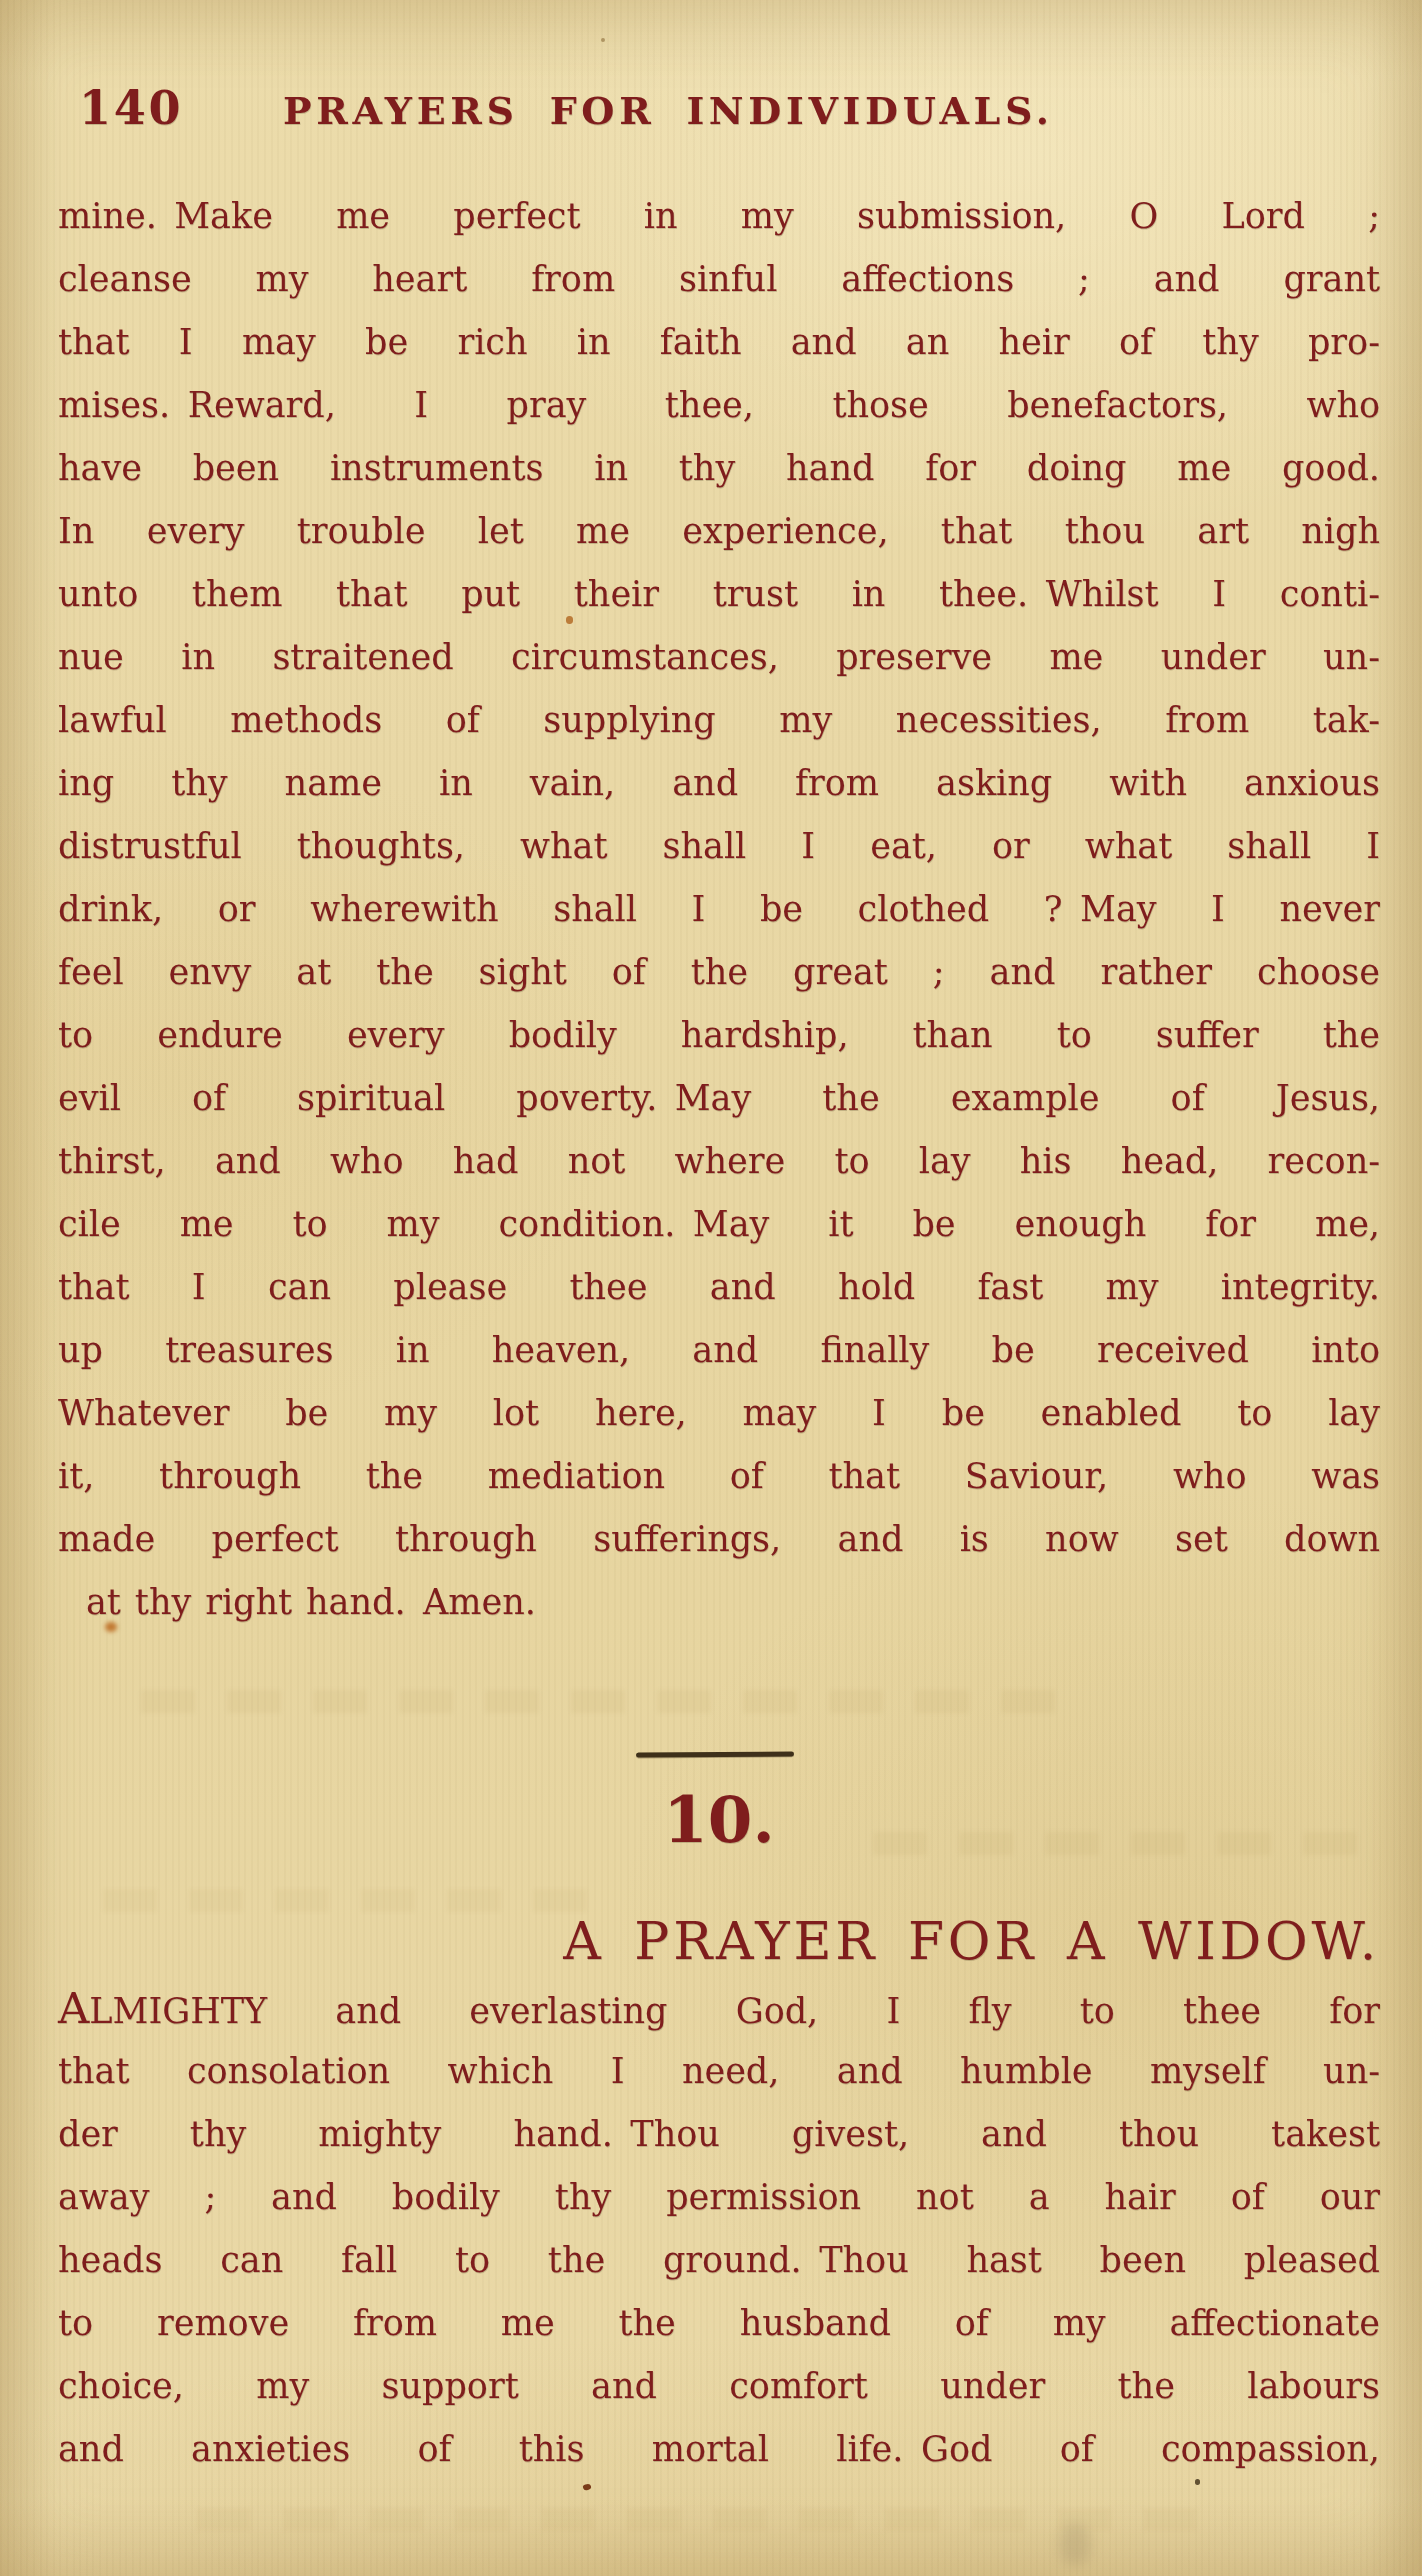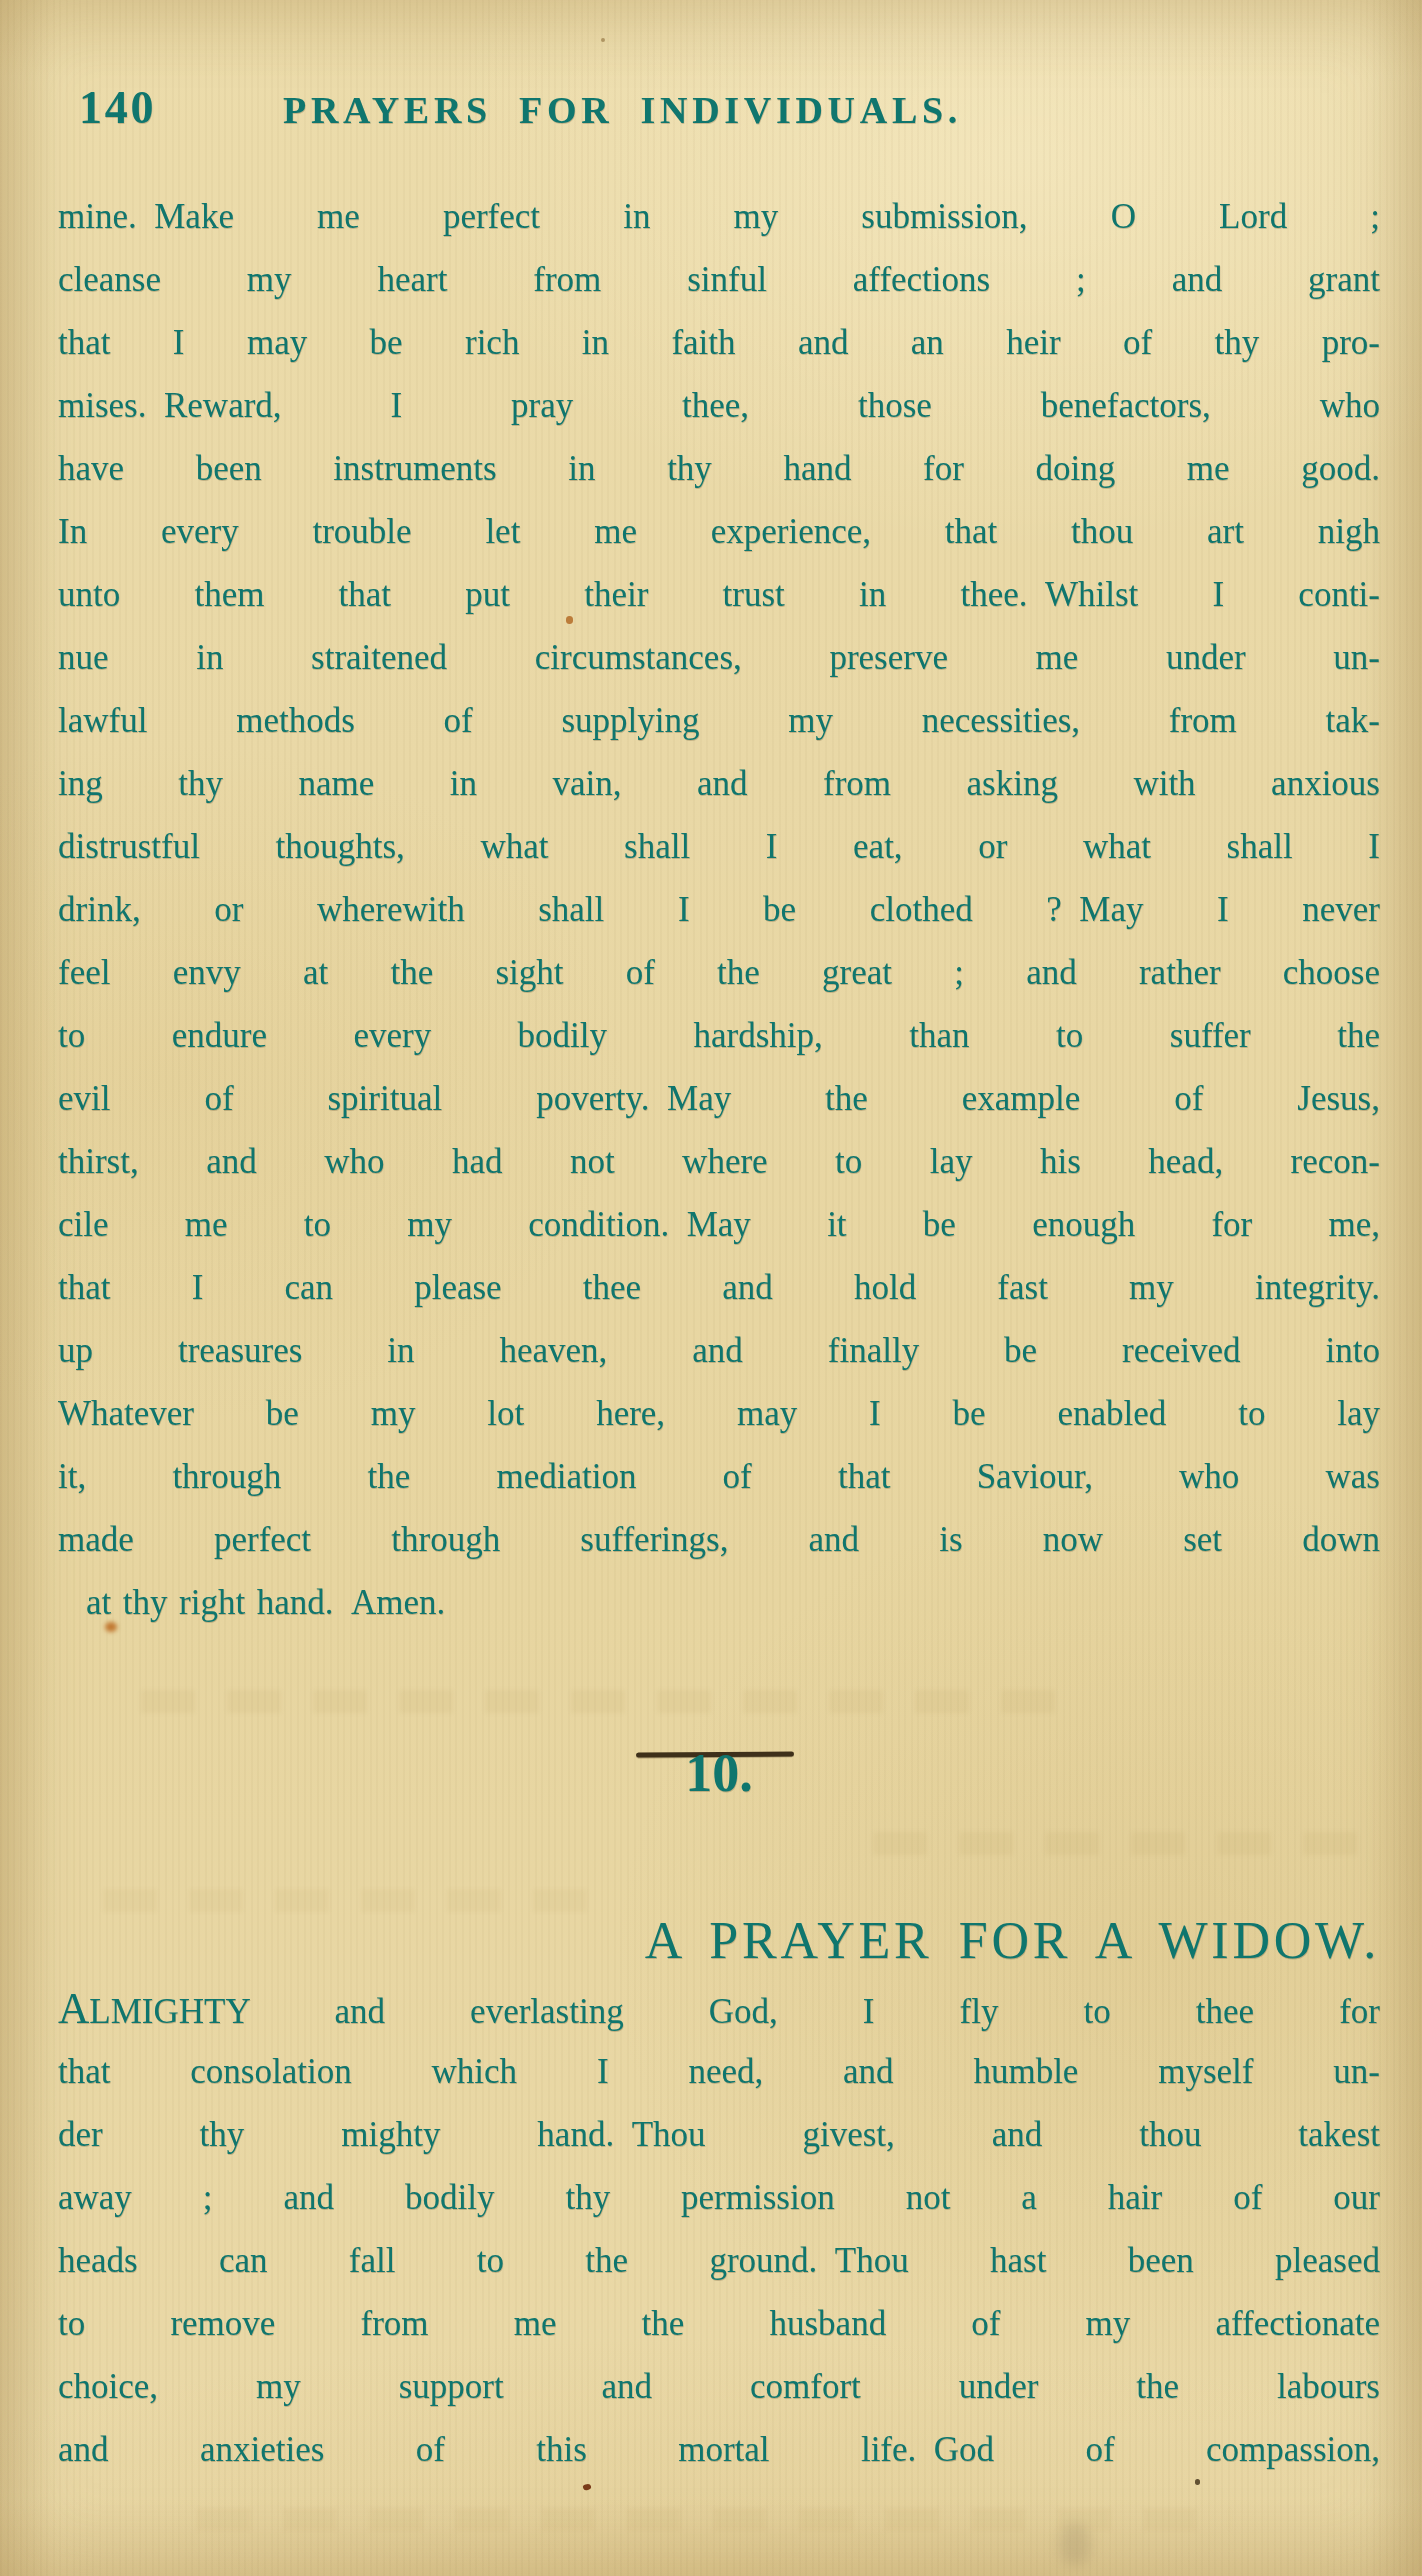--- a/index.html
+++ b/index.html
@@ -17,21 +17,21 @@
       radial-gradient(1220px 319px at 50% 100%, rgba(203,173,103,.22), transparent 75%),
       linear-gradient(90deg, rgba(168,138,78,.22), rgba(168,138,78,0) 4%, rgba(168,138,78,0) 96%, rgba(168,138,78,.24)),
       linear-gradient(180deg, rgba(188,158,92,.16), rgba(188,158,92,0) 3%, rgba(188,158,92,0) 97%, rgba(188,158,92,.20)),
       linear-gradient(180deg,#ecdcab 0%,#e9d8a6 30%,#e7d5a0 62%,#ead9a8 100%);
   }
   .fibers{
     position:absolute;inset:0;
     background:repeating-linear-gradient(90deg, rgba(120,95,45,.035) 0 1.9px, transparent 1.9px 6.6px);
     mix-blend-mode:multiply;
   }
-  .ink{color:#0f766e;text-shadow:0.5px 0.8px 0 rgba(60,45,20,.22);font-family:Liberation Serif, serif;}
+  .ink{color:#7f1d1d;text-shadow:0.5px 0.8px 0 rgba(60,45,20,.22);}
   
   .pgnum{
     position:absolute;left:79px;top:81px;
     font-size:46px;font-weight:bold;letter-spacing:2.8px;
   }
   .runtitle{
     position:absolute;left:283px;top:88px;
     font-size:38px;font-weight:bold;letter-spacing:4.7px;word-spacing:13px;
   }
   
@@ -48,22 +48,22 @@
   #para1{top:185px;}
   #para2{top:1977px;}
   
   .rule{
     position:absolute;left:636px;top:1752px;width:158px;height:4.7px;
     background:#3e301a;border-radius:2.8px;transform:rotate(-0.4deg);
     box-shadow:0 0.9px 0 rgba(62,48,26,.35);
   }
   
   .secnum{
-    position:absolute;left:58px;width:1322px;top:1742px;
-    text-align:center;font-size:54px;font-weight:bold;
+    position:absolute;left:58px;width:1322px;top:1782px;
+    text-align:center;font-size:64px;font-weight:bold;
   }
   .sectitle{
     position:absolute;left:58px;width:1322px;top:1911px;
     text-align:right;font-size:52px;letter-spacing:3.8px;word-spacing:9.4px;
   }
   
   .ghost{
     position:absolute;height:22.5px;filter:blur(2.3px);opacity:.5;
     background:repeating-linear-gradient(90deg, rgba(166,136,70,.16) 0 54px, transparent 54px 86px);
   }

